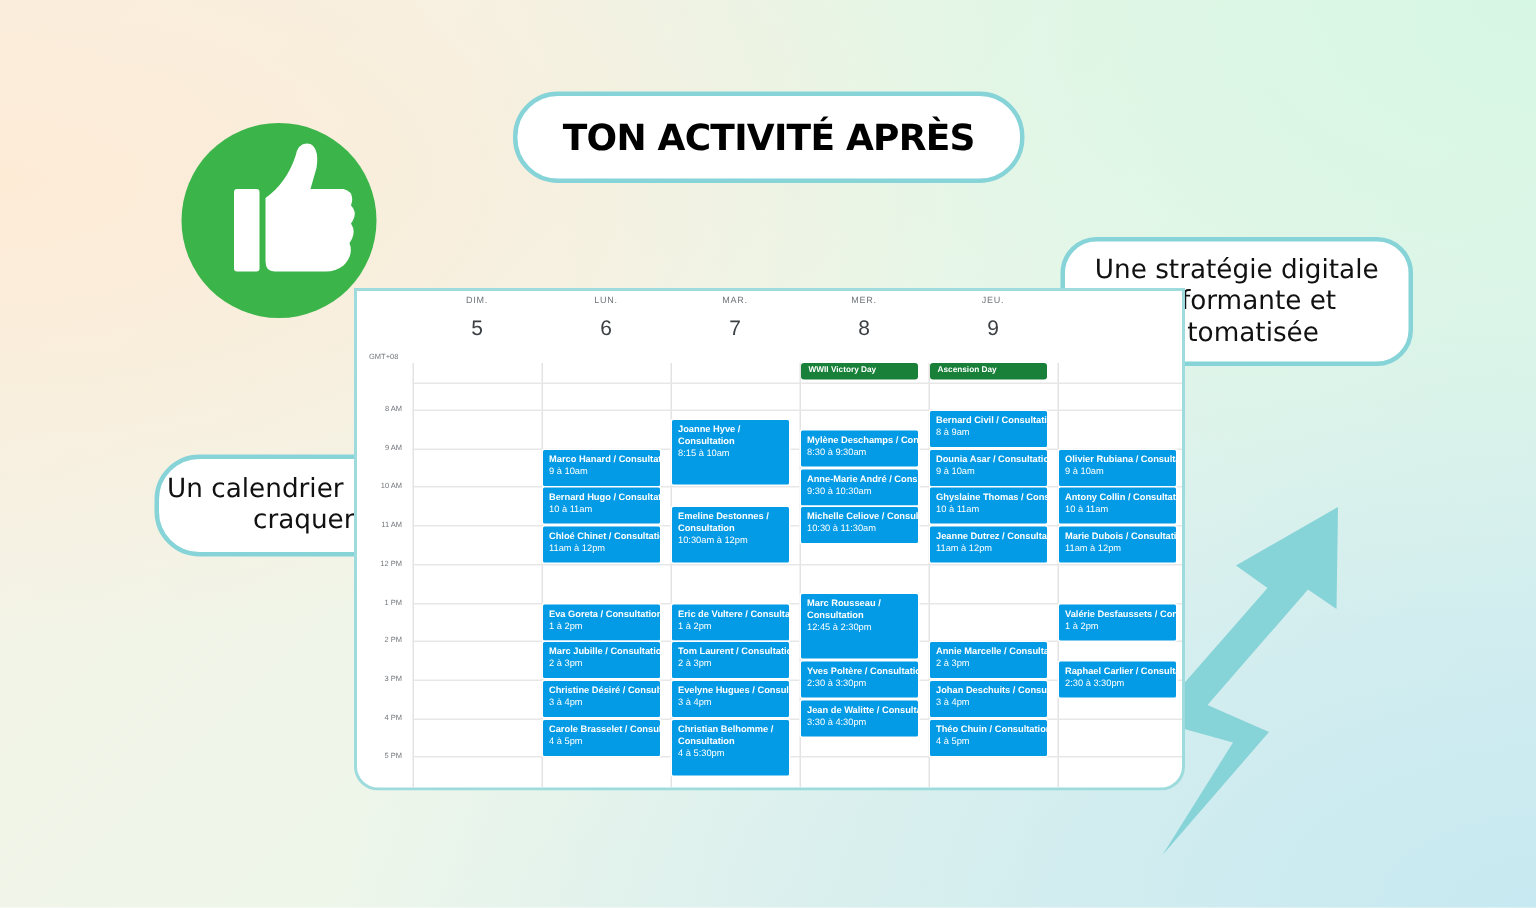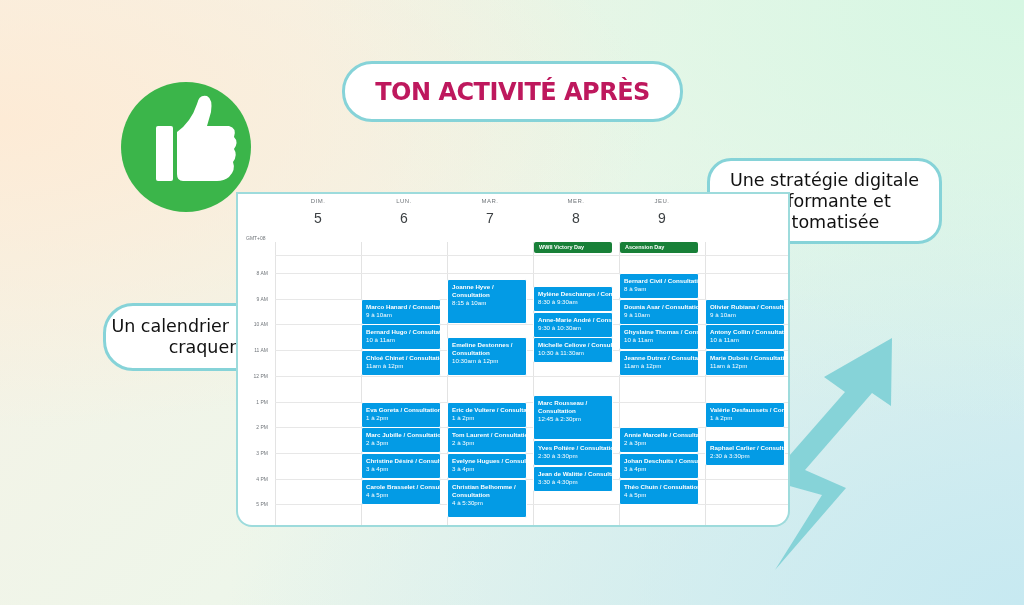--- a/index.html
+++ b/index.html
@@ -6,21 +6,21 @@
   body{width:1024px;height:605px;overflow:hidden;position:relative;
     font-family:"Liberation Sans",sans-serif;
     background:
       radial-gradient(ellipse at 0% 20%, #fdebd6 0%, rgba(253,235,214,0) 45%),
       radial-gradient(ellipse at 100% 0%, #d6f7e3 0%, rgba(214,247,227,0) 50%),
       radial-gradient(ellipse at 100% 100%, #c7e9f1 0%, rgba(199,233,241,0) 55%),
       linear-gradient(135deg,#f7f1e4 0%,#eef6ea 50%,#dcf1ef 100%);}
   .pill{position:absolute;background:#fff;border:3px solid #86d3d8;border-radius:28px;box-sizing:border-box;
     display:flex;align-items:center;justify-content:center;text-align:center;}
   .title-pill{left:342px;top:61px;width:341px;height:61px;border-radius:30px;}
-  .title-pill span{font-family:"DejaVu Sans",sans-serif;font-weight:bold;font-size:24px;color:#be185d;letter-spacing:-0.5px;}
+  .title-pill span{font-family:"DejaVu Sans",sans-serif;font-weight:bold;font-size:24px;color:#000000;letter-spacing:-0.5px;}
   .bubble-right{left:707px;top:158px;width:235px;height:86px;border-radius:24px;}
   .bubble-left{left:103px;top:303px;width:199px;height:68px;border-radius:30px;}
   .bubble span{font-family:"DejaVu Sans",sans-serif;font-size:17.5px;line-height:21px;color:#111;}
   .thumb{position:absolute;left:121px;top:82px;width:130px;height:130px;border-radius:50%;background:#3bb54a;z-index:3;}
   .thumb svg{position:absolute;left:0;top:0;}
   .cal{position:absolute;left:236px;top:192px;width:554px;height:335px;background:#fff;border:2px solid #9ddbdc;border-top:none;
     border-radius:0 0 16px 16px;box-sizing:border-box;overflow:hidden;z-index:1;}
   .cal .topline{position:absolute;left:0;top:0;width:100%;height:2px;background:#9ddbdc;}
   .dayhead{position:absolute;top:0;width:86px;text-align:center;}
   .dayhead .dn{font-size:6px;color:#70757a;margin-top:6px;letter-spacing:0.5px;}

